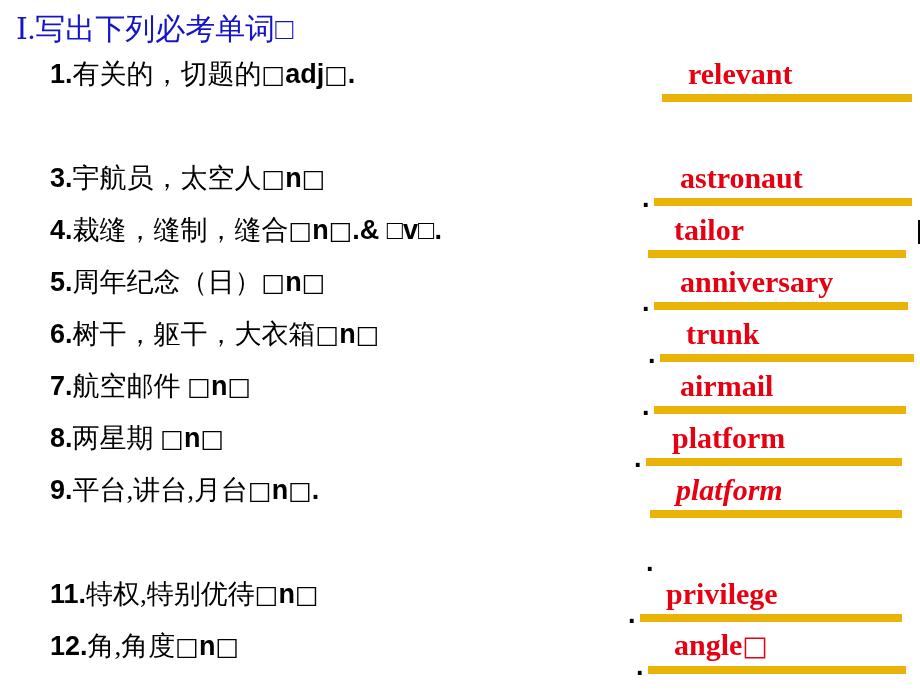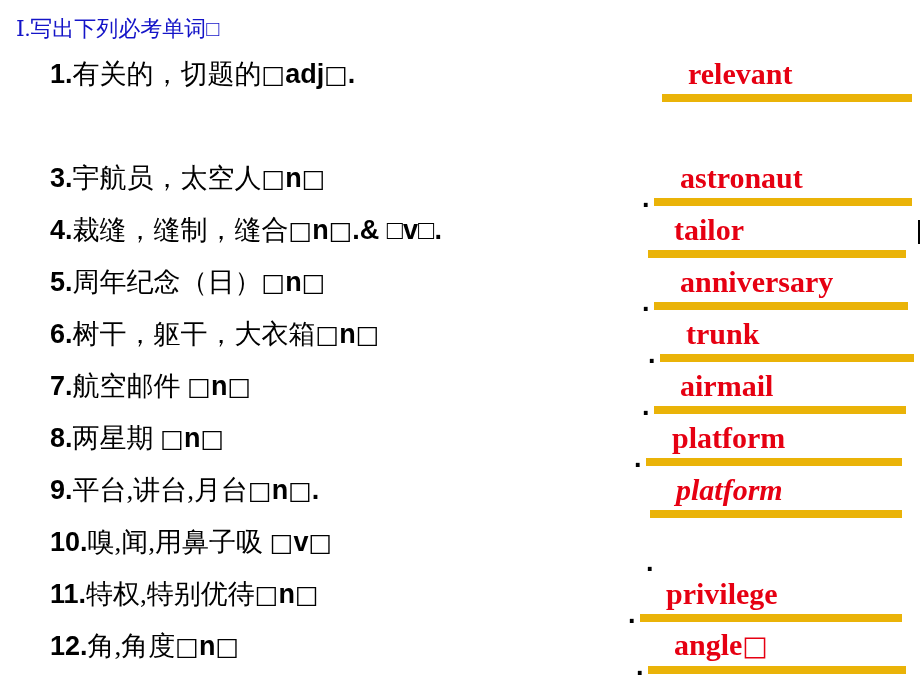--- a/index.html
+++ b/index.html
@@ -16,21 +16,21 @@
     -webkit-font-smoothing: none;
   }
 
   
   #slide-title {
     position: absolute;
     left: 16px;
     top: 12px;
     color: #1414c8;
     font-family: "Liberation Serif", "DejaVu Serif", serif;
-    font-size: 22px;
+    font-size: 30px;
     font-weight: 400;
     line-height: 34px;
     white-space: nowrap;
     letter-spacing: 0px;
     text-align: center;
   }
 
   
   #rows {
     position: absolute;
@@ -209,21 +209,20 @@
     <div class="row" style="top: 416px;">
       <div class="prompt"><span class="idx">9.</span><span class="cn">平台,讲台,月台</span><span class="box">□</span><span class="pos">n</span><span class="box">□</span><span class="pos">.</span></div>
       <div class="answer-group" style="left: 0px; width: 920px; font-style: italic;">
         <div class="blank" style="left: 610px; width: 252px;">
           <span class="answer-word">platform</span>
         </div>
       </div>
       <div class="checkbox" style="left: 880px; top: 10px;"></div>
     </div>
     <div class="row" style="top: 468px;">
-      <div class="prompt"><span class="idx">10.</span><span class="cn">嗅,闻,用鼻子吸 </span><span class="box">□</span><span class="pos">v</span><span class="box">□</span><span class="pos"></span></div>
       <div class="answer-group" style="left: 0px; width: 920px;">
         <span class="lead-dot" style="left: 606px;">.</span>
       </div>
       <div class="checkbox" style="left: 884px; top: 12px;"></div>
     </div>
     <div class="row" style="top: 520px;">
       <div class="prompt"><span class="idx">11.</span><span class="cn">特权,特别优待</span><span class="box">□</span><span class="pos">n</span><span class="box">□</span><span class="pos"></span></div>
       <div class="answer-group" style="left: 0px; width: 920px;">
         <span class="lead-dot" style="left: 588px;">.</span>
         <div class="blank" style="left: 600px; width: 262px;">

